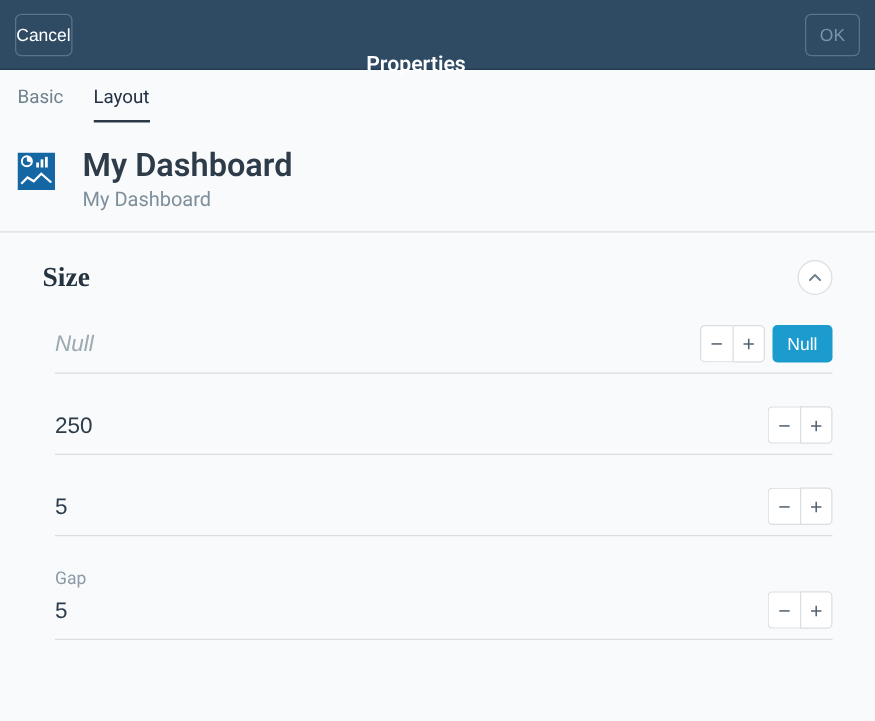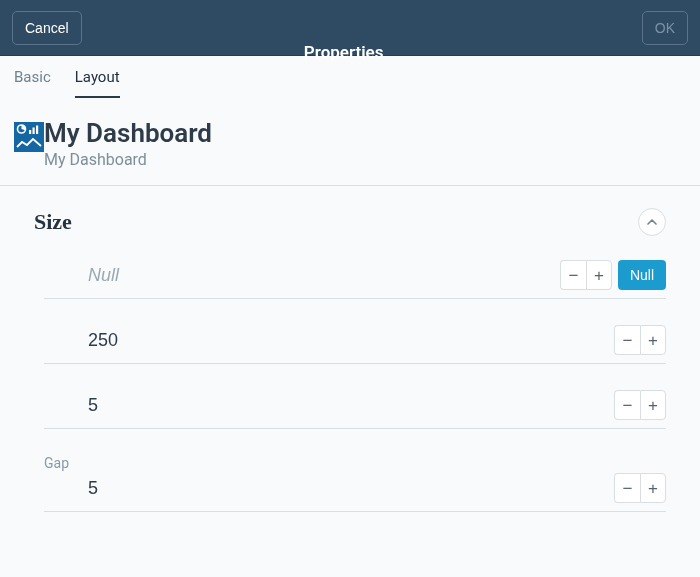--- a/index.html
+++ b/index.html
@@ -43,21 +43,21 @@
     flex: 1;
     text-align: center;
     font-size: 17px;
     font-weight: 600;
     margin-left: -36px; 
     margin-top: 48px;
   }
   .hbtn {
     height: 34px;
     min-width: 44px;
-    padding: 0 12px;
+    padding: 0 0;
     border-radius: 5px;
     border: 1px solid var(--header-btn-border);
     background: transparent;
     color: var(--header-fg);
     font-size: 14px;
     cursor: pointer;
   }
   .hbtn.ok {
     color: var(--header-ok-fg);
   }
@@ -76,21 +76,21 @@
   }
   .tab.active {
     color: var(--text);
     border-bottom: 2px solid #2b3a46;
   }
 
   
   .title-row {
     display: flex;
     align-items: flex-start;
-    gap: 0;
+    gap: 22px;
     padding: 20px 14px 16px 14px;
   }
   .dash-icon {
     width: 30px;
     height: 30px;
     flex: 0 0 30px;
     margin-top: 4px;
   }
   .title-text h1 {
     margin: 0;
@@ -145,21 +145,20 @@
   }
   .prop-label {
     font-size: 14px;
     color: var(--muted2);
     margin-bottom: 2px;
   }
   .prop-line {
     display: flex;
     align-items: center;
     justify-content: center;
-    margin-left: 44px;
   }
   .prop-value {
     border: none;
     background: transparent;
     font-size: 18px;
     color: #2e3c4a;
     outline: none;
     flex: 1;
     padding: 2px 0;
   }

